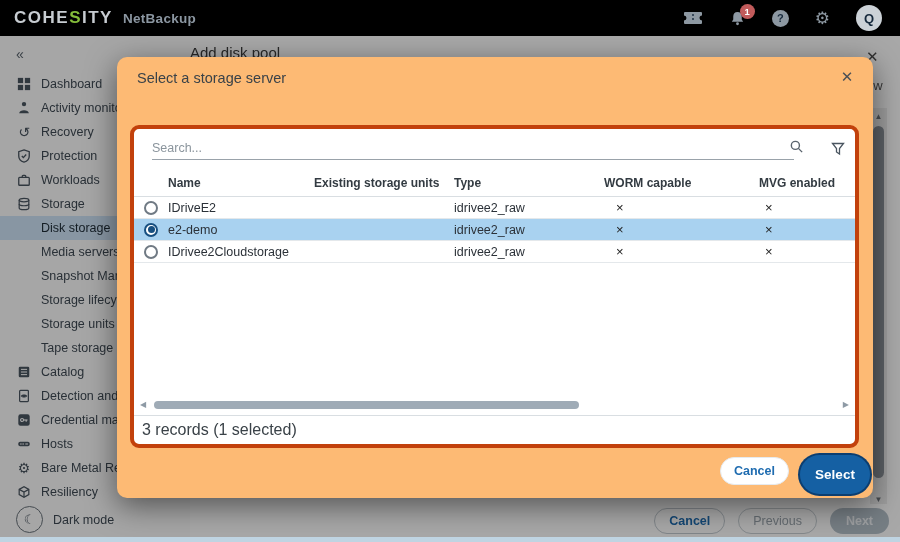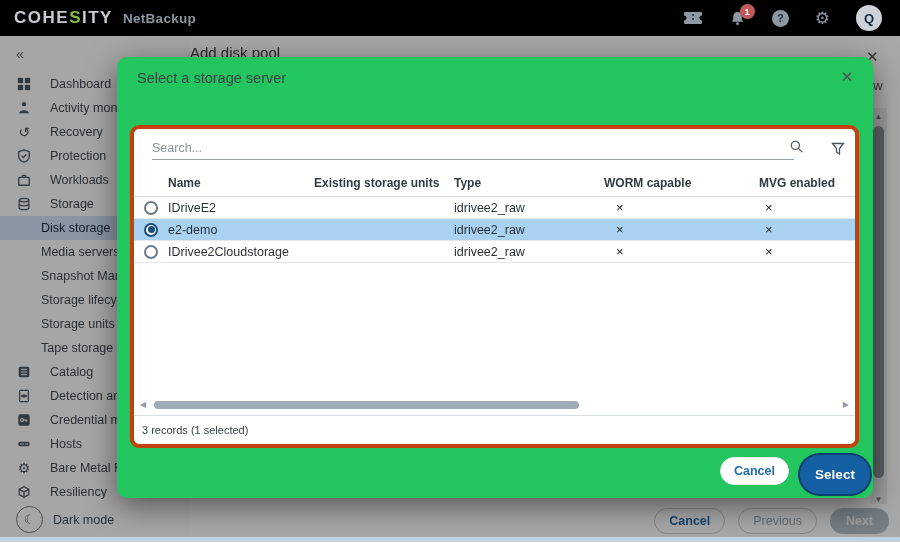--- a/index.html
+++ b/index.html
@@ -38,38 +38,38 @@
   .pill { border-radius:14px; font-size:12.5px; padding:5px 14px; cursor:pointer; background:#fff; border:1px solid #c2cad0; }
   .btn-cancel-page { color:#1f6cb0; font-weight:700; }
   .btn-previous { color:#9aa4ac; border-color:#c8cfd4; }
   .btn-next { background:#b3bfc9; color:#eef2f5; border:none; font-weight:700; padding:6px 16px; }
   .bottom-edge { position:absolute; left:0; right:0; bottom:0; height:5px; background:#bfd4e2; z-index:40; }
 
   
   .sidebar { position:absolute; top:36px; left:0; width:190px; bottom:0; background:#fcfcfc; z-index:2; }
   .collapse { position:absolute; top:10px; left:16px; font-size:14px; color:#5a646d; cursor:pointer; }
   .nav { position:absolute; top:36px; left:0; right:0; }
-  .nav-item { height:24px; display:flex; align-items:center; padding-left:16px; gap:18px;
+  .nav-item { height:24px; display:flex; align-items:center; padding-left:16px; gap:9px;
               font-size:12.5px; color:#3f4a54; cursor:pointer; white-space:nowrap; }
   .nav-item .ic { width:16px; height:16px; display:flex; align-items:center; justify-content:center; flex:0 0 16px; }
   .nav-sub { height:24px; display:flex; align-items:center; padding-left:41px;
              font-size:12.5px; color:#3f4a54; cursor:pointer; white-space:nowrap; }
   .nav-sub.selected { background:#cfe4f7; color:#1d2b36; }
   .glyph-ic { font-family:"DejaVu Sans", sans-serif; font-size:14px; color:#4a5560; line-height:1; }
   .darkmode { position:absolute; left:16px; bottom:9px; display:flex; align-items:center; gap:10px; cursor:pointer; }
   .moon-circle { width:27px; height:27px; border-radius:50%; border:1.5px solid #6a737b; color:#4a5560;
                  display:flex; align-items:center; justify-content:center; font-size:13px;
                  font-family:"DejaVu Sans", sans-serif; }
   .darkmode-label { font-size:12.5px; color:#3f4a54; }
 
   
   .overlay { position:absolute; top:36px; left:0; right:0; bottom:0; background:rgba(0,0,0,0.34); z-index:10; }
 
   
-  .modal { position:absolute; left:117px; top:57px; width:756px; height:441px; background:#22c55e;
+  .modal { position:absolute; left:117px; top:57px; width:756px; height:441px; background:#fdba74;
            border-radius:10px; box-shadow:0 8px 30px rgba(0,0,0,.5); z-index:20; }
   .modal-title { position:absolute; left:20px; top:13px; font-size:14.5px; color:#3a4248; }
   .modal-close { position:absolute; left:720px; top:11px; width:20px; text-align:center;
                  font-size:15px; color:#4a5056; cursor:pointer; }
   .card { position:absolute; left:13px; top:68px; width:729px; height:323px;
           border:4px solid #c2410c; border-radius:9px; overflow:hidden; background:#fff; }
   .search-row { position:relative; height:40px; }
   .search-input { position:absolute; left:18px; top:8px; width:642px; border:none; outline:none;
                   border-bottom:1.5px solid #99a2aa; font-size:12.5px; color:#333; padding:4px 0;
                   font-family:"Liberation Sans", sans-serif; background:transparent; }
@@ -85,21 +85,21 @@
            display:flex; align-items:center; justify-content:center; cursor:pointer; }
   .radio.checked { border-color:#174f80; }
   .radio.checked::after { content:""; width:7px; height:7px; border-radius:50%; background:#174f80; }
   .xmark { padding-left:12px; font-size:13px; color:#222; }
   .xmark.mvg { padding-left:6px; }
   .hscrollbar { position:absolute; left:4px; right:4px; bottom:33px; height:12px; }
   .hscroll-arrow { position:absolute; top:1px; font-size:8px; color:#8e9aa5; cursor:pointer; }
   .hscroll-left { left:2px; } .hscroll-right { right:2px; }
   .hscroll-thumb { position:absolute; left:16px; top:2px; width:425px; height:8px; background:#9fabb6; border-radius:4px; cursor:grab; }
   .records-row { position:absolute; left:0; right:0; bottom:0; height:29px; border-top:1px solid #d9dee2;
-                 font-size:11px; color:#3a4248; display:flex; align-items:center; padding-left:8px;text-align:right; }
+                 font-size:16px; color:#3a4248; display:flex; align-items:center; padding-left:8px;text-align:right; }
   .modal-footer-cancel { position:absolute; right:84px; bottom:13px; background:#fff; border:1px solid #e6eaee;
                  border-radius:16px; color:#1f6cb0; font-size:12.5px; font-weight:700; padding:6px 13px; cursor:pointer; }
   .modal-footer-select { position:absolute; right:3px; bottom:4px; width:70px; height:39px; border:none;
                  border-radius:20px; background:#1560a3; color:#fff; font-size:13.5px; font-weight:700;
                  box-shadow:0 0 0 2px #0c3e70; cursor:pointer; font-family:"Liberation Sans", sans-serif; }
   svg { display:block; }
 </style>
 </head>
 <body>
 

